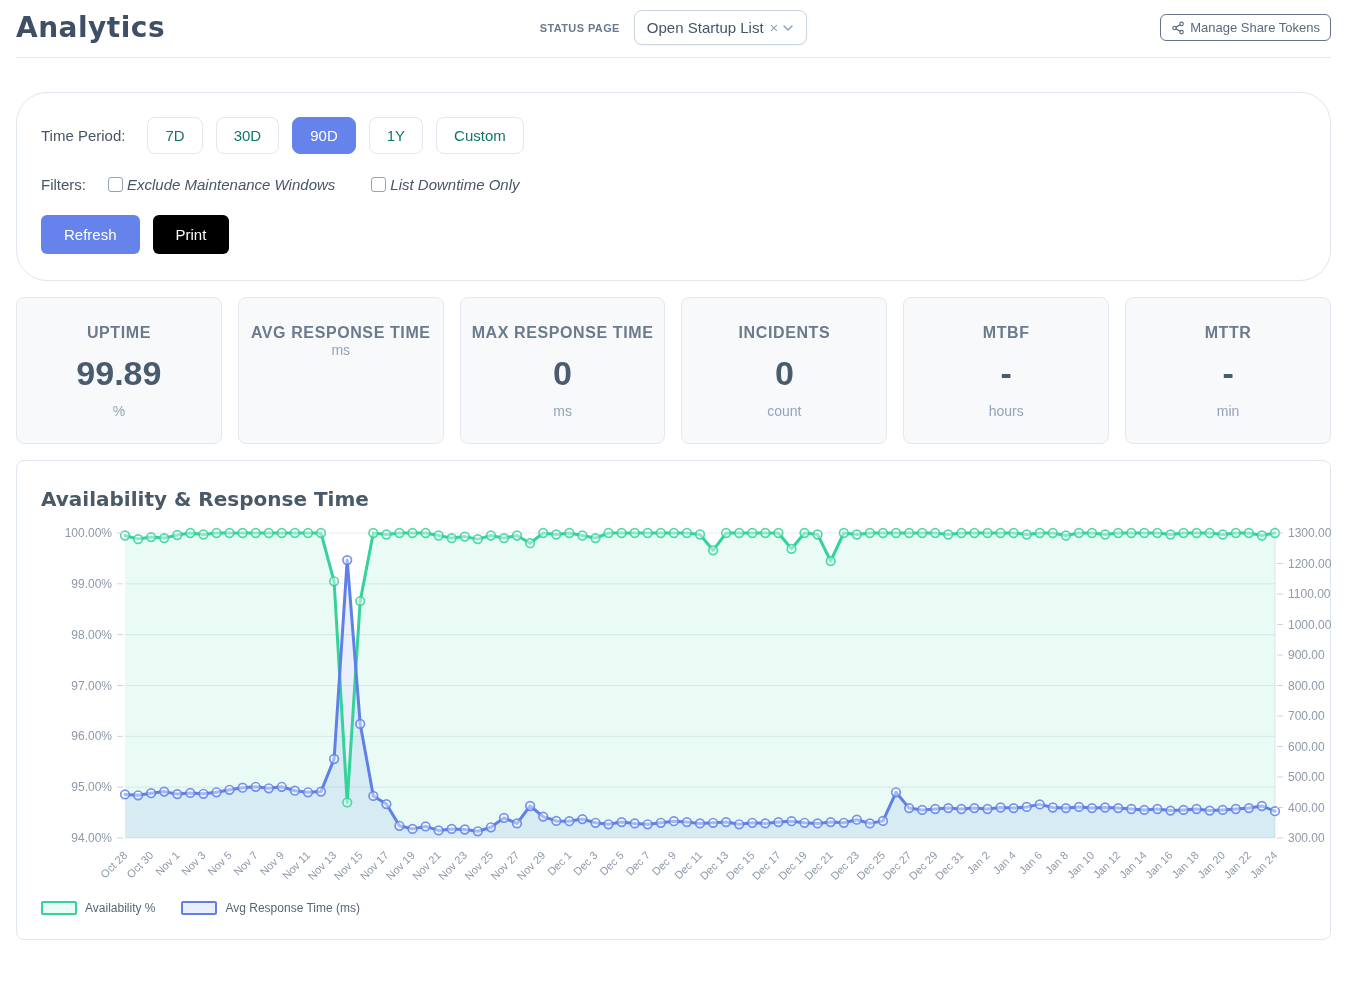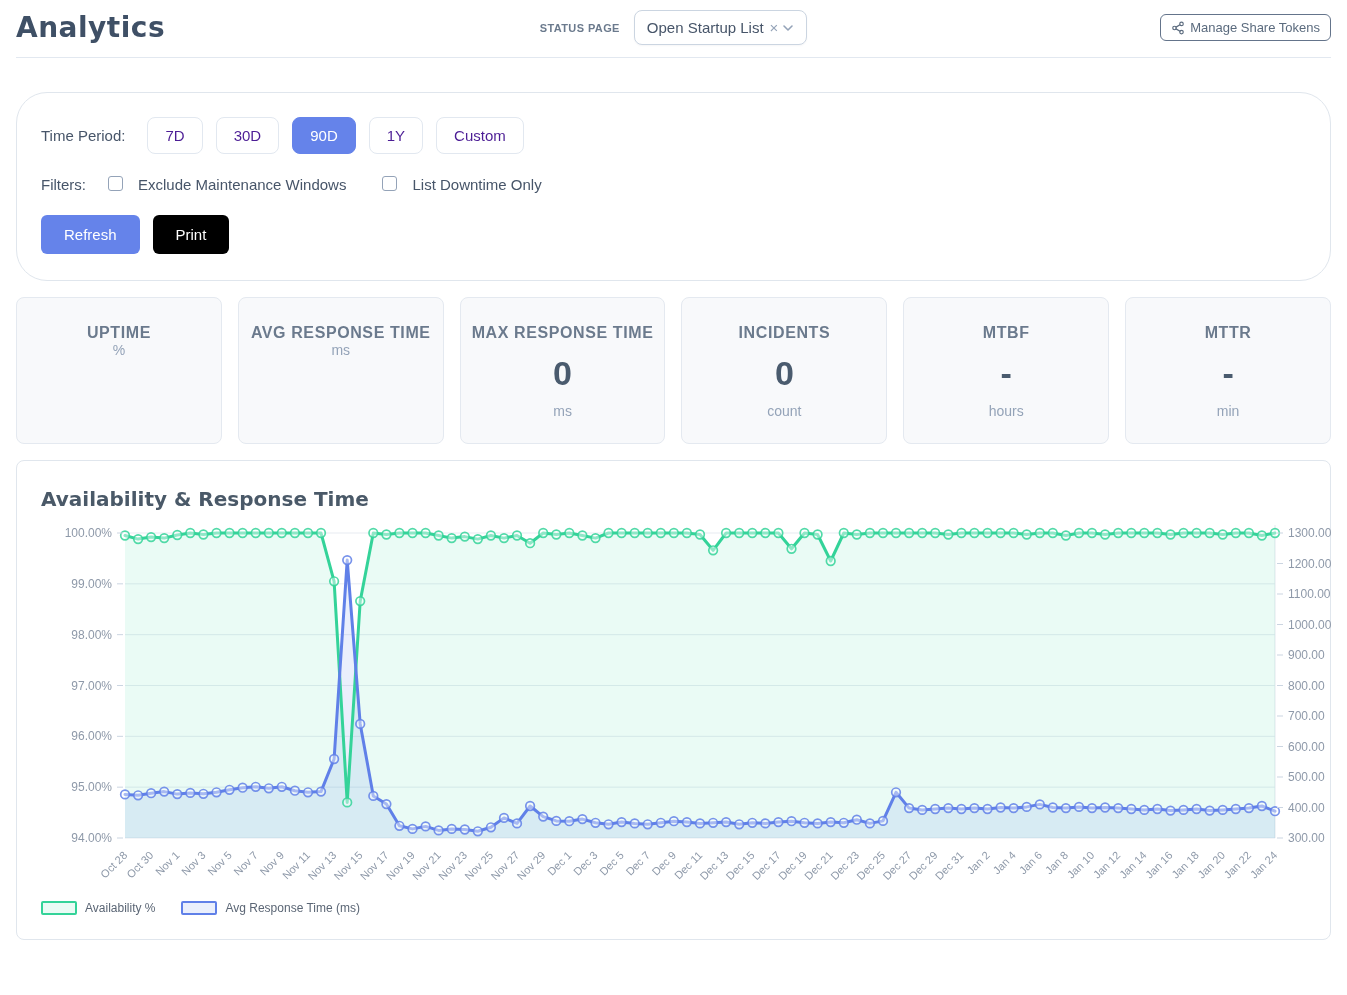--- a/index.html
+++ b/index.html
@@ -42,24 +42,24 @@
     margin:0 16px;
   }
   .filter-panel { margin-top:34px; padding:24px 24px 26px 24px;border-radius:31px; }
   .frow { display:flex; align-items:center; }
   .frow + .frow { margin-top:22px; }
   .frow-label { font-size:15px; color:#475569; margin-right:22px; }
   .tp-group { display:flex; gap:13px; }
   .tp-btn {
     font-family:"Liberation Sans",sans-serif;
     padding:9px 17px; border:1px solid #e2e8f0; border-radius:8px;
-    background:#fff; color:#4c1d95; font-size:15px; cursor:pointer;
+    background:#fff; color:#0f766e; font-size:15px; cursor:pointer;
   }
   .tp-btn.active { background:#6583ea; border-color:#6583ea; color:#fff; }
-  .chk-item { display:flex; gap:15px; margin-right:36px; cursor:pointer; }
+  .chk-item { display:flex; align-items:center; gap:4px; margin-right:36px; cursor:pointer;font-style:italic; }
   .chk-box {
     width:15px; height:15px; border:1.5px solid #94a3b8; border-radius:3px; background:#fff;
     display:inline-block;
   }
   .chk-label { font-size:15px; color:#475569; }
   .btn { border:none; border-radius:6px; font-size:15px; padding:11px 23px;
          color:#fff; cursor:pointer; font-family:"Liberation Sans",sans-serif; }
   .btn-primary { background:#6583ea; }
   .btn-secondary { background:#000000; margin-left:13px; }
   
@@ -139,20 +139,21 @@
   </div>
   <div class="frow">
     <button class="btn btn-primary">Refresh</button>
     <button class="btn btn-secondary">Print</button>
   </div>
 </div>
 
 <div class="stats-row" id="stats-row">
     <div class="stat-card">
     <div class="stat-label">UPTIME</div>
+    <div class="stat-value">99.89</div>
     <div class="stat-unit">%</div>
   </div>
     <div class="stat-card">
     <div class="stat-label">AVG RESPONSE TIME</div>
     <div class="stat-unit">ms</div>
   </div>
     <div class="stat-card">
     <div class="stat-label">MAX RESPONSE TIME</div>
     <div class="stat-value">0</div>
     <div class="stat-unit">ms</div>

